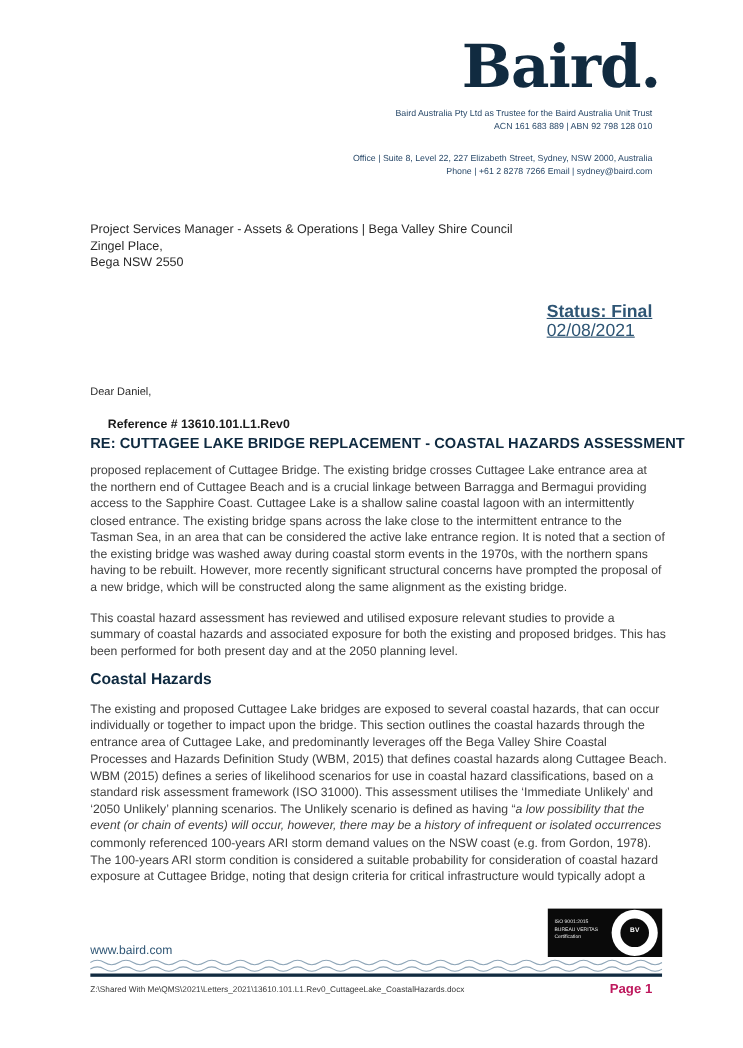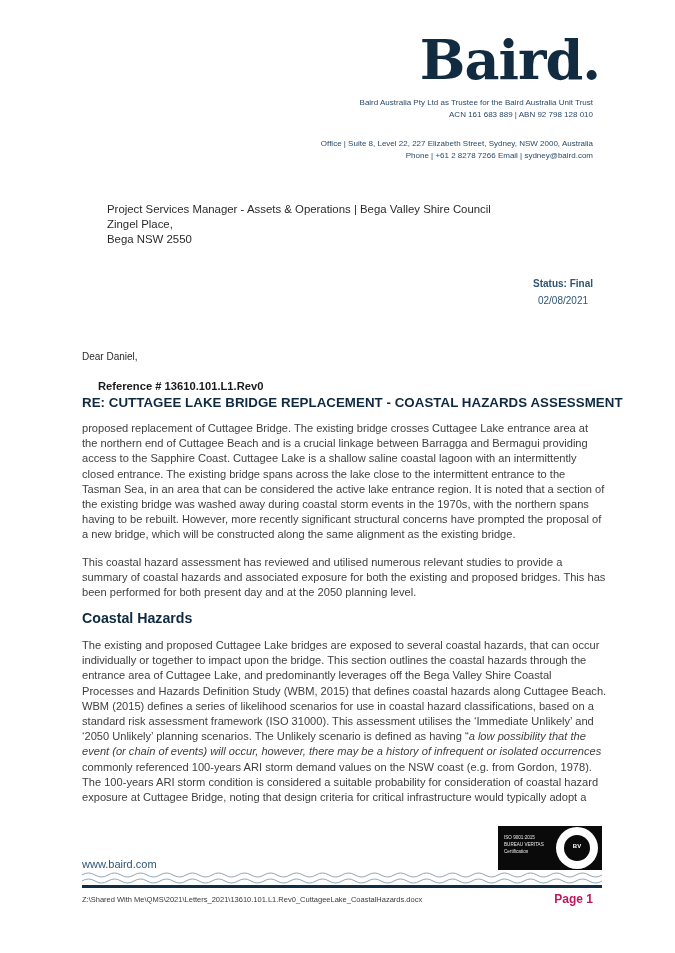--- a/index.html
+++ b/index.html
@@ -1,21 +1,21 @@
 <!DOCTYPE html>
 <html><head>
   <meta charset="utf-8">
   <style>
     html, body { margin: 0; padding: 0; background: #ffffff; }
     body { width: 675px; height: 953px; position: relative; overflow: hidden; font-family: "Liberation Sans", sans-serif; color: #3a3a3a; }
     .abs { position: absolute; }
     .logo { right: 75px; top: 30px; font-family: "DejaVu Serif", serif; font-weight: bold; font-size: 54px; line-height: 60px; color: #112b40; letter-spacing: -1px; }
     .hdr-line { right: 82px; font-size: 8px; line-height: 11px; color: #2a4a6a; text-align: right; white-space: nowrap; }
-    .addr { left: 82px; top: 202px; font-size: 11.4px; line-height: 15px; color: #2a2a2a; margin-left: 25px; }
-    .status { right: 82px; top: 275px; text-align: center; font-size: 10px; line-height: 17px; color: #2e5574; }
+    .addr { left: 82px; top: 202px; font-size: 11.4px; line-height: 15px; color: #2a2a2a; }
+    .status { right: 82px; top: 275px; text-align: left; font-size: 16px; line-height: 17px; color: #2e5574; text-decoration: underline; }
     .status b { font-weight: bold; }
     .greet { left: 82px; top: 351px; font-size: 10px; color: #2a2a2a; }
     .ref { left: 82px; top: 380px; font-size: 11.2px; font-weight: bold; color: #1a1a1a; margin-left: 16px; }
     .re { left: 82px; top: 395px; font-size: 13.3px; font-weight: bold; color: #0f2a40; letter-spacing: 0.05px; white-space: nowrap; }
     .para { left: 82px; width: 520px; font-size: 11.1px; line-height: 15.2px; color: #404040; }
     .para p { margin: 0; white-space: nowrap; }
     .h2 { left: 82px; top: 610px; font-size: 14.2px; font-weight: bold; color: #0f2a40; }
     .www { left: 82px; top: 858px; font-size: 11px; color: #2e5574; }
     .path { left: 82px; top: 895px; font-size: 7.5px; color: #3a3a3a; white-space: nowrap; }
     .page { right: 82px; top: 892px; font-size: 12px; font-weight: bold; color: #be185d; }
@@ -55,21 +55,21 @@
   <p>the northern end of Cuttagee Beach and is a crucial linkage between Barragga and Bermagui providing</p>
   <p>access to the Sapphire Coast. Cuttagee Lake is a shallow saline coastal lagoon with an intermittently</p>
   <p>closed entrance. The existing bridge spans across the lake close to the intermittent entrance to the</p>
   <p>Tasman Sea, in an area that can be considered the active lake entrance region. It is noted that a section of</p>
   <p>the existing bridge was washed away during coastal storm events in the 1970s, with the northern spans</p>
   <p>having to be rebuilt. However, more recently significant structural concerns have prompted the proposal of</p>
   <p>a new bridge, which will be constructed along the same alignment as the existing bridge.</p>
 </div>
 
 <div class="abs para" style="top:555px">
-  <p>This coastal hazard assessment has reviewed and utilised numerous relevant studies to provide a</p>
+  <p>This coastal hazard assessment has reviewed and utilised exposure relevant studies to provide a</p>
   <p>summary of coastal hazards and associated exposure for both the existing and proposed bridges. This has</p>
   <p>been performed for both present day and at the 2050 planning level.</p>
 </div>
 
 <div class="abs h2">Coastal Hazards</div>
 
 <div class="abs para" style="top:638px">
   <p>The existing and proposed Cuttagee Lake bridges are exposed to several coastal hazards, that can occur</p>
   <p>individually or together to impact upon the bridge. This section outlines the coastal hazards through the</p>
   <p>entrance area of Cuttagee Lake, and predominantly leverages off the Bega Valley Shire Coastal</p>

